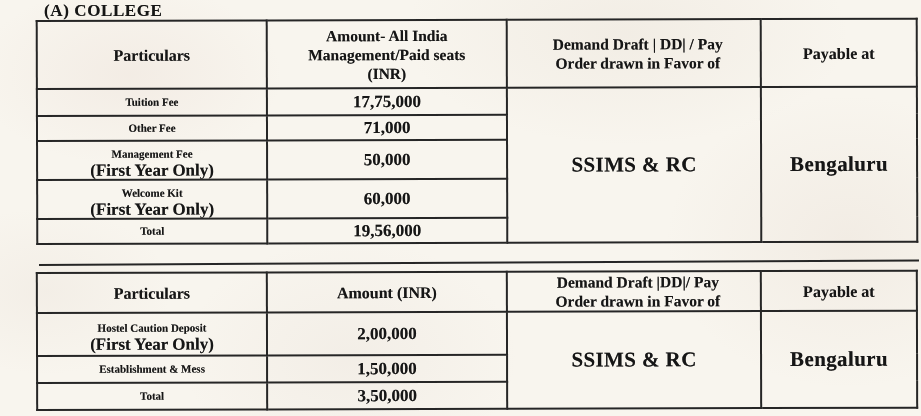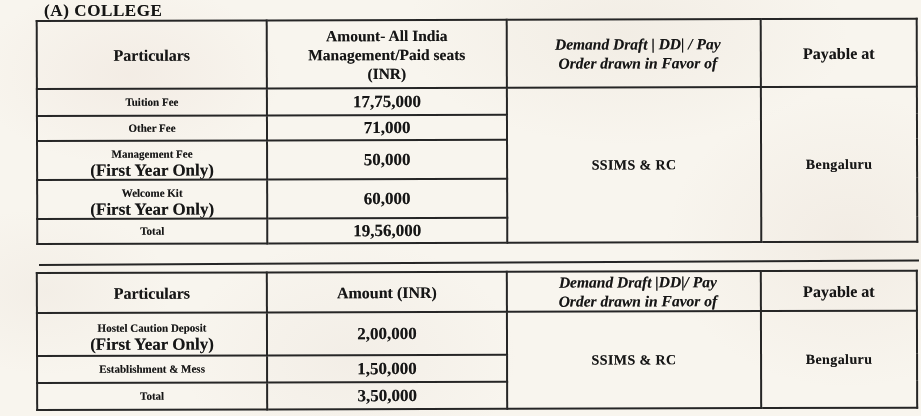--- a/index.html
+++ b/index.html
@@ -64,28 +64,27 @@
     padding: 0 4px;
     font-weight: bold;
     vertical-align: middle;
     text-align: center;
     overflow: hidden;
   }
   .fee-table th { font-size: 15.5px; line-height: 19px; }
   .cell-draft-header {
     text-align: center;
     padding-left: 12px !important;
-    font-style: italic;
   }
   .hline { display: block; }
 
   .row-label   { display: block; font-size: 11px; line-height: 19px; }
   .row-sub     { display: block; font-size: 17px; line-height: 13px; }
   .cell-amount { font-size: 17px; margin-top: 40px; }
-  .cell-favor, .cell-payable { font-size: 14px; letter-spacing: 0.4px; border-radius: 14px; }
+  .cell-favor, .cell-payable { font-size: 21px; letter-spacing: 0.4px; border-radius: 14px; }
 </style>
 </head>
 <body>
 
 <div class="page">
 
   <div class="section-label" id="college-label">(A) COLLEGE</div>
 
   <table class="fee-table" id="college-table">
     <colgroup>

